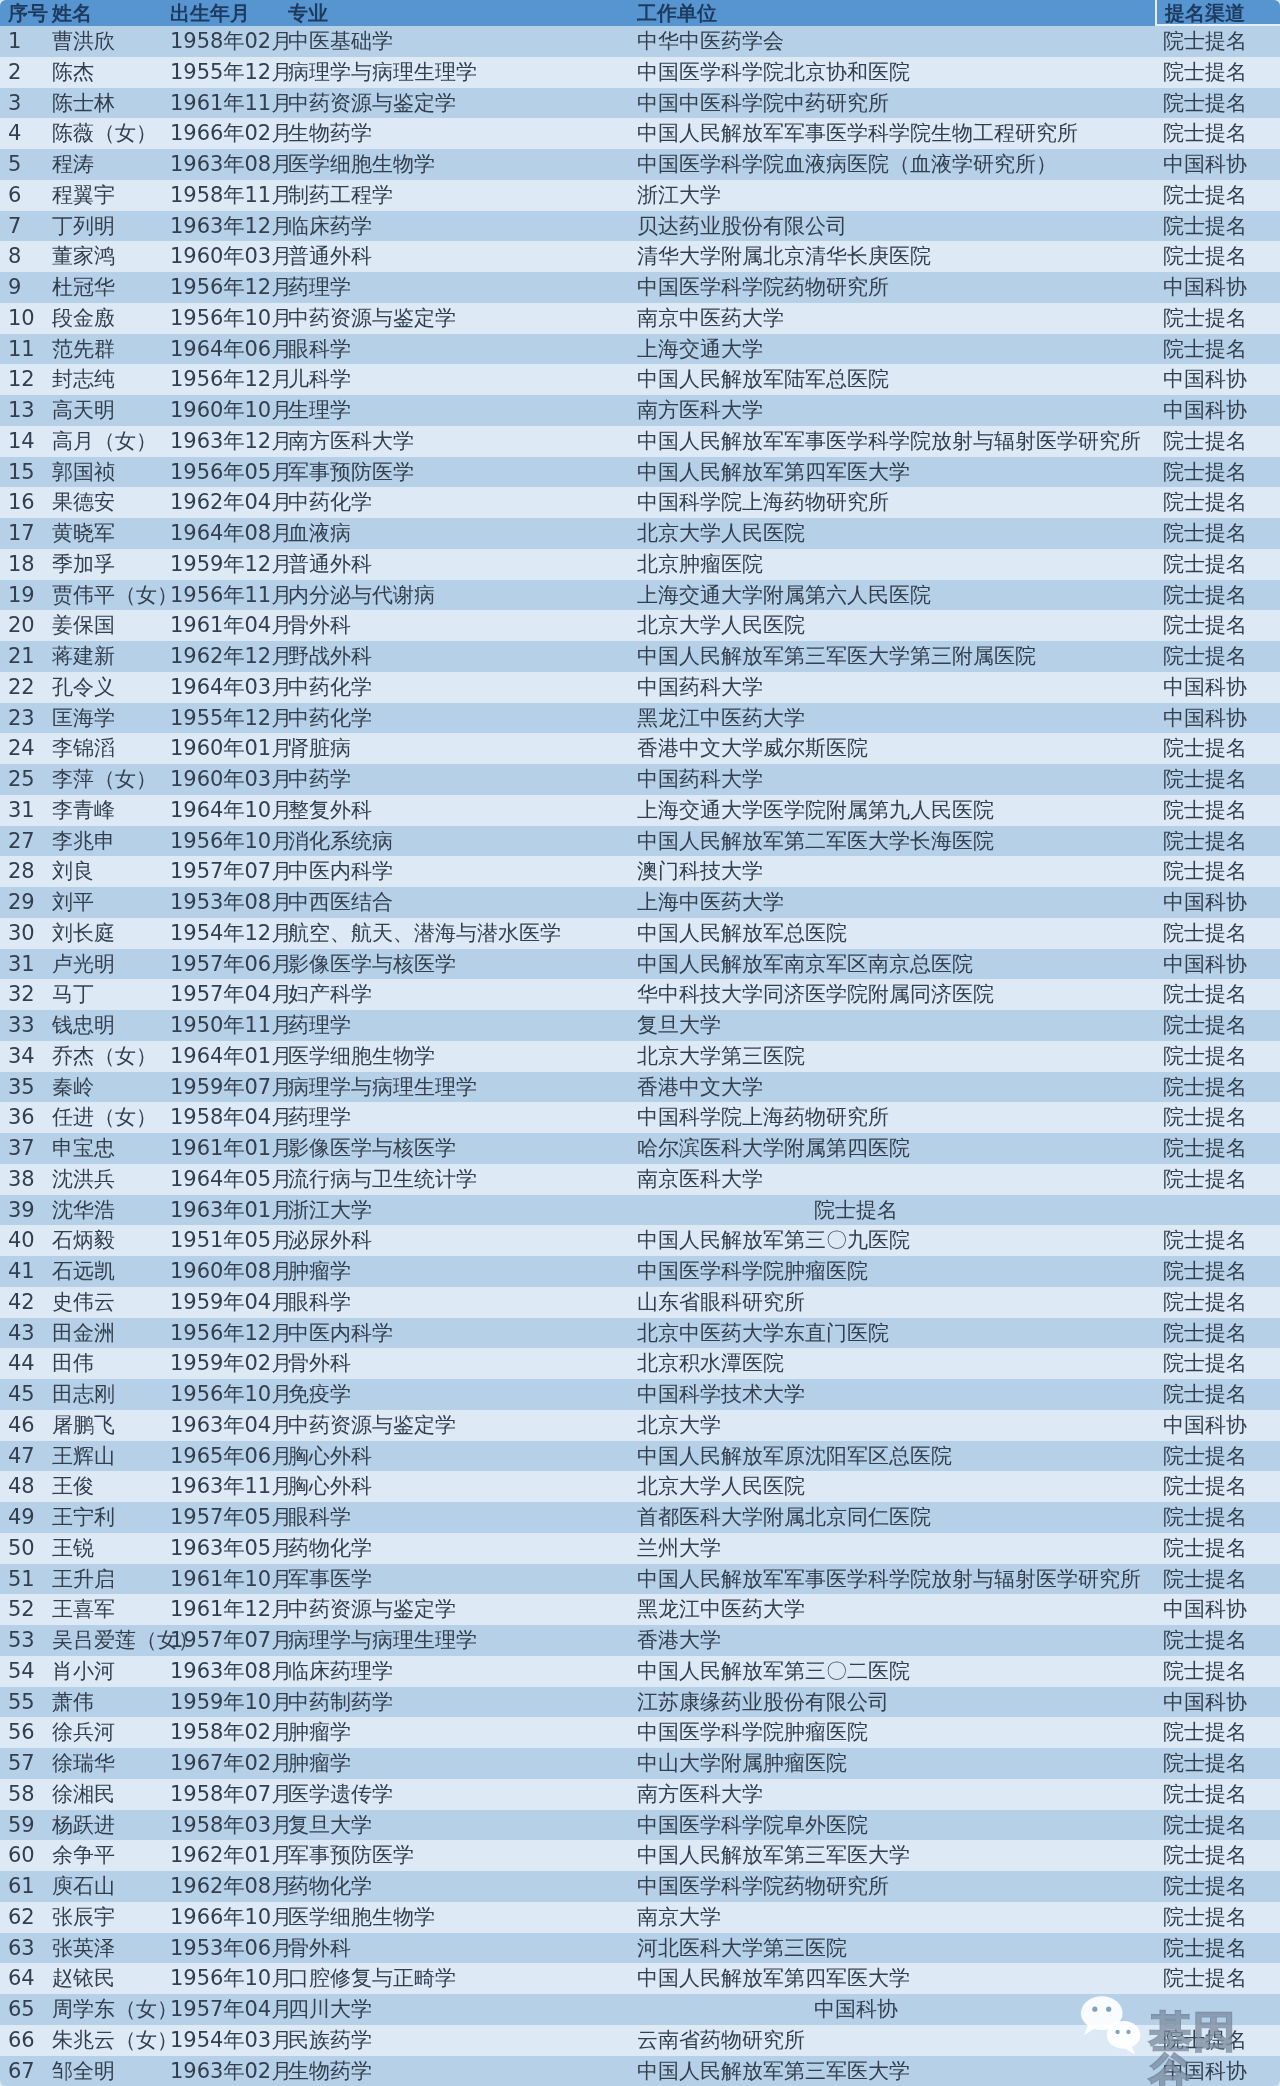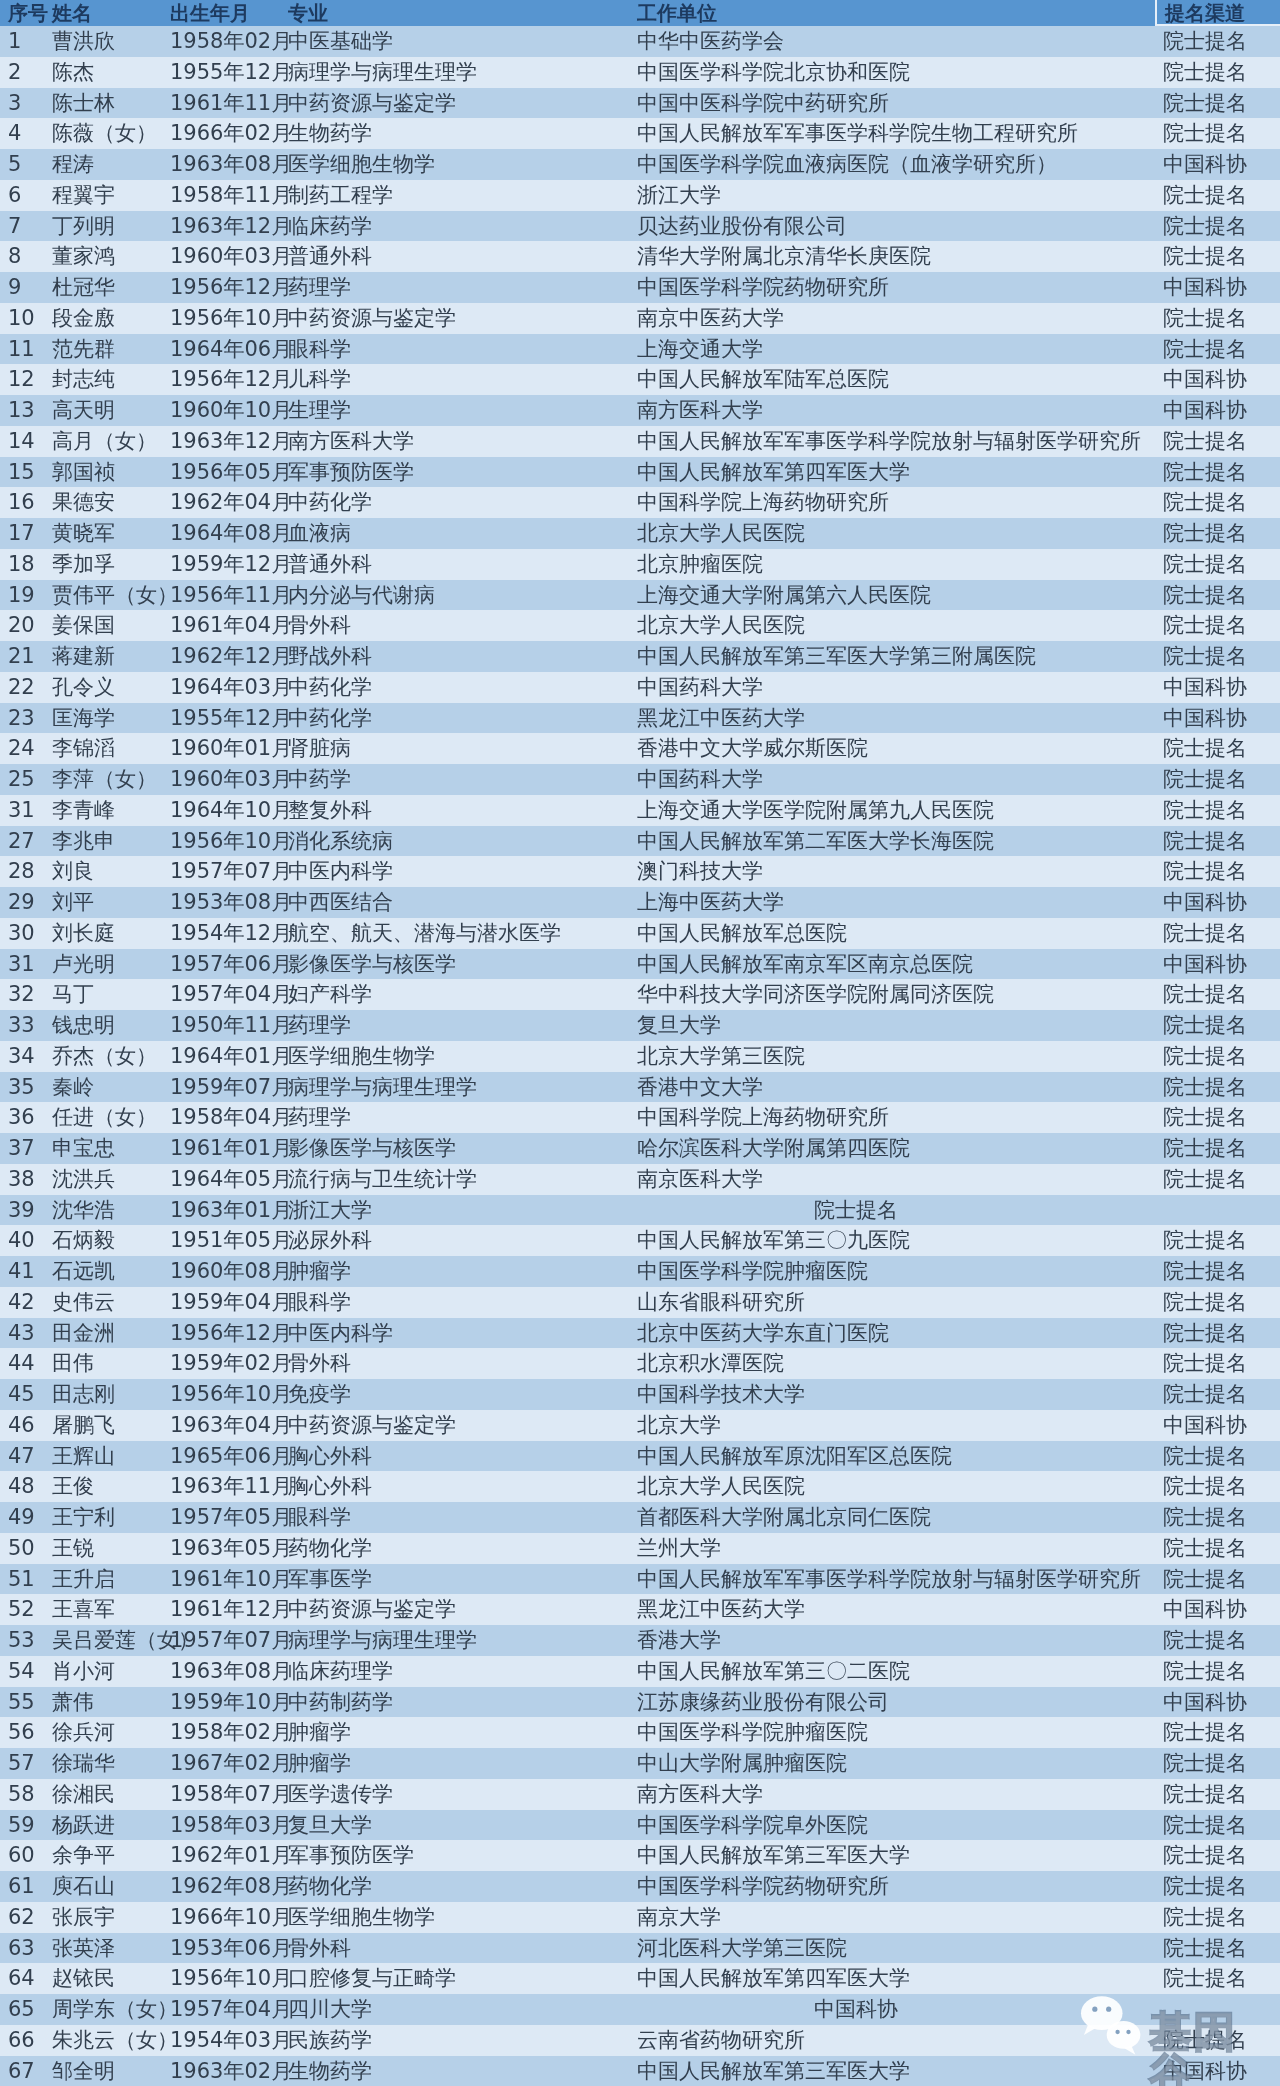--- a/index.html
+++ b/index.html
@@ -14,20 +14,21 @@
     width:1280px;
     font-family:"DejaVu Sans",sans-serif;
     background:#dde9f5;
   }
   .page{
     position:relative;
     width:1280px;
     height:2086px;
     overflow:hidden;
     background:var(--row-even);
+    border-radius:6px;
   }
   .hdr{
     display:flex;
     height:26px;
     line-height:26px;
     background:var(--header-bg);
     color:var(--header-text);
     font-weight:bold;
     font-size:20px;
   }

